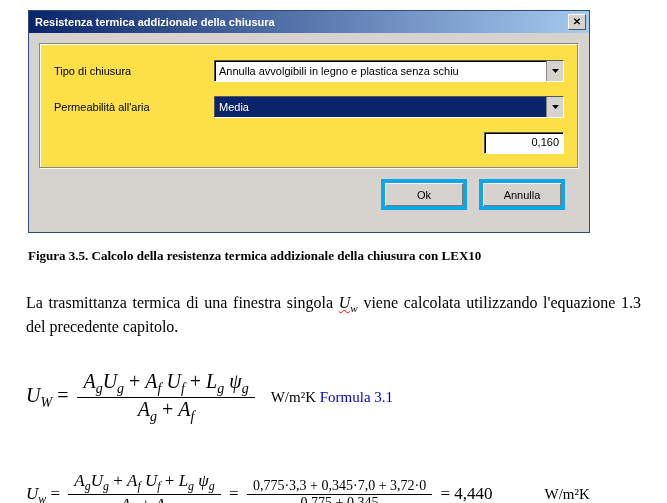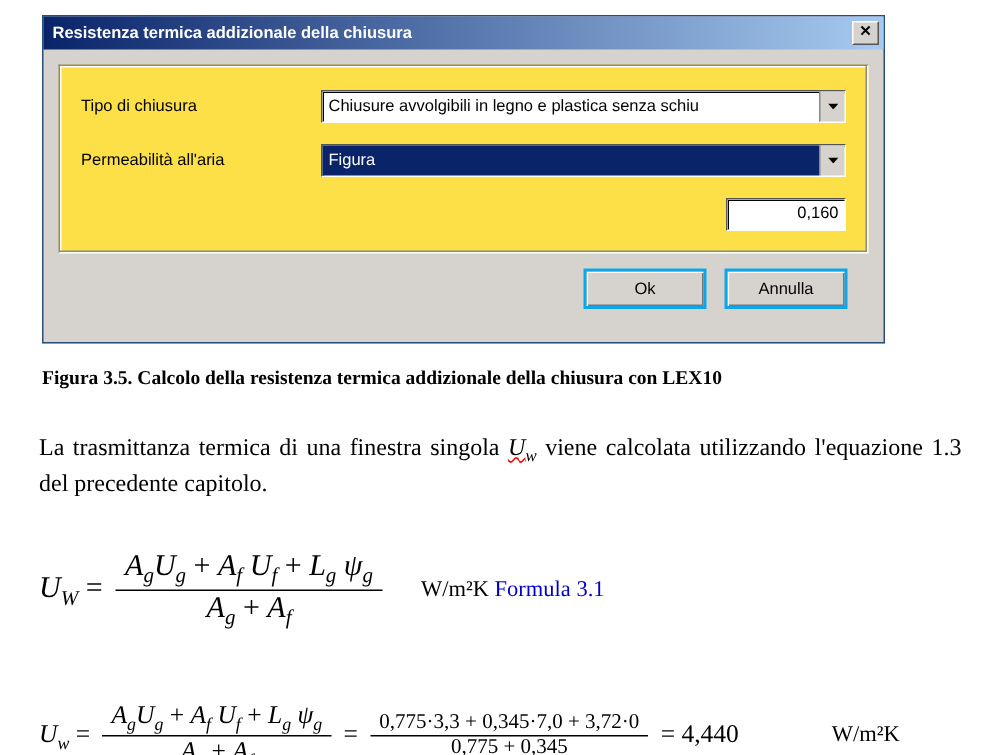--- a/index.html
+++ b/index.html
@@ -122,21 +122,21 @@
   .btnrow {
     display:flex;
     justify-content:flex-end;
     gap:12px;
     padding:10px 14px 12px 0;
   }
   .btn {
     width:78px;
     height:23px;
     background:#d6d3ce;
-    border:2px solid #0ea5e9;
+    border:4px solid #0ea5e9;
     box-shadow: inset 1px 1px 0 #fff, inset -1px -1px 0 #777;
     font-size:11px;
     display:flex;
     align-items:center;
     justify-content:center;
   }
   .caption {
     font-family: "Times New Roman", serif;
     font-weight:bold;
     font-size:13px;
@@ -145,21 +145,21 @@
   .prose {
     font-family: "Times New Roman", serif;
     font-size:16px;
     line-height:1.35;
     margin:0 16px 22px 16px;
     text-align:justify;
   }
   .formula-row {
     display:flex;
     align-items:center;
-    gap:22px;
+    gap:12px;
     margin:0 0 26px 16px;
     font-family:"Times New Roman", serif;
   }
   .frac {
     display:inline-flex;
     flex-direction:column;
     align-items:center;
     vertical-align:middle;
     margin:10px 4px;
   }
@@ -181,33 +181,33 @@
   <div class="titlebar">
     <span>Resistenza termica addizionale della chiusura</span>
     <div class="closebtn">✕</div>
   </div>
   <div class="dialog-body">
     <div class="group">
 
       <div class="row">
         <div class="lbl">Tipo di chiusura</div>
         <div class="combo">
-          <div class="val">Chiusure avvolgibili in legno e plastica senza schiu</div>
+          <div class="val">Annulla avvolgibili in legno e plastica senza schiu</div>
           <div class="arrow">
             <svg width="7" height="4">
                 <polygon points="0,0 7,0 3.5,4" fill="#000"></polygon>
               </svg>
           </div>
         </div>
       </div>
 
       <div class="row">
         <div class="lbl">Permeabilità all'aria</div>
         <div class="combo selected">
-          <div class="val">Figura</div>
+          <div class="val">Media</div>
           <div class="arrow">
             <svg width="7" height="4">
                 <polygon points="0,0 7,0 3.5,4" fill="#000"></polygon>
               </svg>
           </div>
         </div>
       </div>
 
       <div class="res-row">
         <div class="txtfield">0,160</div>

